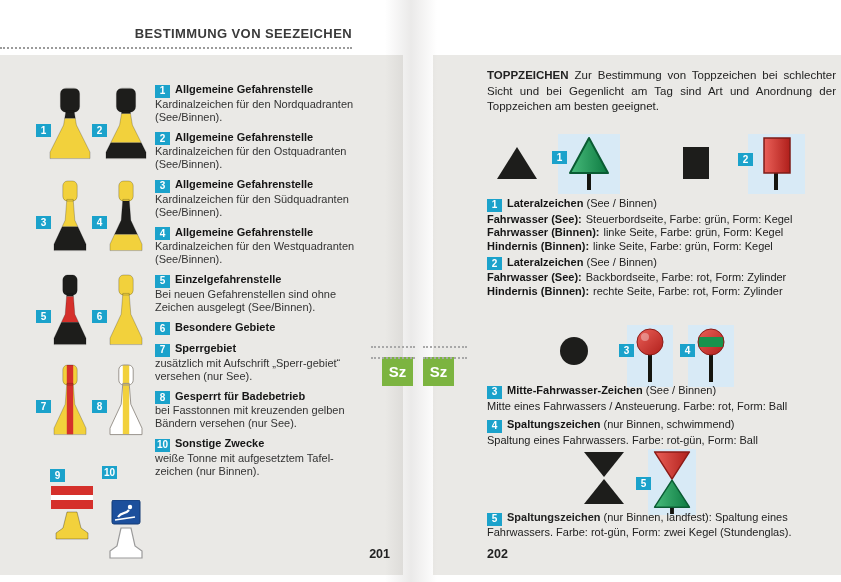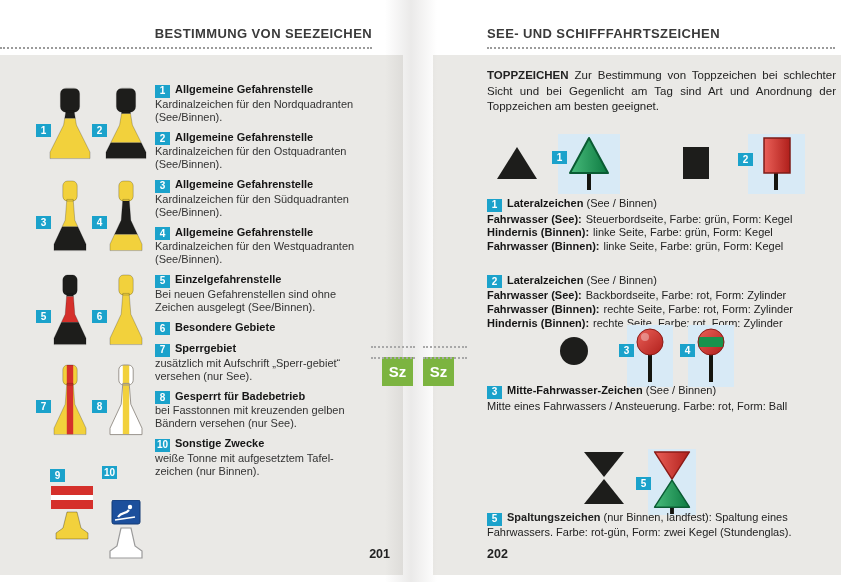--- a/index.html
+++ b/index.html
@@ -16,21 +16,21 @@
   html,body{margin:0;padding:0;width:841px;height:582px;overflow:hidden;background:#fff;
     font-family:"Liberation Sans", sans-serif;}
   #spread{position:relative;width:841px;height:582px;background:#ffffff;}
   .panel{position:absolute;top:55px;height:520px;background:var(--panel);}
   #panel-left{left:0;width:403px;}
   #panel-right{left:433px;width:408px;}
   #spine{position:absolute;left:385px;top:0;width:52px;height:582px;pointer-events:none;z-index:3;
     background:linear-gradient(90deg, rgba(110,105,100,0) 0%, rgba(110,105,100,0.14) 50%, rgba(110,105,100,0) 100%);}
   .hdr{position:absolute;top:26px;font-weight:bold;font-size:13px;letter-spacing:0.4px;color:#3a3a3a;
     padding-bottom:6px;border-bottom:2px dotted #9b9b9b;}
-  #hdr-left{left:0;width:352px;text-align:right;padding-left:20px;}
+  #hdr-left{left:0;width:352px;text-align:right;}
   #hdr-right{left:487px;width:348px;text-align:left;}
   .tab{position:absolute;top:309px;width:31px;height:29px;background:var(--tab-green);color:#fff;
     font-weight:bold;font-size:15px;display:flex;align-items:center;justify-content:center;z-index:6;margin-top:48px;}
   #tab-left{left:382px;} #tab-right{left:423px;}
   .tabdots{position:absolute;width:44px;border-top:2px dotted #a8a8a8;z-index:6;}
   .nbadge{display:inline-flex;align-items:center;justify-content:center;min-width:13px;height:13px;
     padding:0 1px;background:var(--cyan);color:#fff;font-weight:700;font-size:10px;line-height:1;}
   .fig-badge{position:absolute;z-index:4;}
   .txt-badge{margin-right:5px;vertical-align:-1px;}
   #left-items{position:absolute;left:155px;top:82px;width:212px;color:var(--txt);}
@@ -43,36 +43,35 @@
   #pagenum-right{position:absolute;left:487px;top:547px;font-weight:bold;font-size:12.5px;color:#222;}
   #intro{position:absolute;left:487px;top:68px;width:349px;font-size:11.5px;line-height:15.5px;
     text-align:justify;color:#222;}
   #intro b{margin-right:6px;}
   .tbox{position:absolute;background:var(--boxblue);display:flex;align-items:center;justify-content:center;}
   .rsec{font-size:11px;line-height:13.8px;color:#222;}
   .rsec .head{font-size:11px;line-height:14px;margin-bottom:1px;}
   .rsec .head b{color:#151515;}
   .rsec .lbl{font-weight:bold;color:#151515;margin-right:4px;}
   #rsec-12{position:absolute;left:487px;top:196px;width:352px;}
-  #rsec-12 .blk2{margin-top:19px;}
+  #rsec-12 .blk2{margin-top:1px;}
   #rsec-34{position:absolute;left:487px;top:383px;width:352px;}
   #rsec-34 .blk2{margin-top:4px;}
   #rsec-5{position:absolute;left:487px;top:511px;width:352px;}
 </style>
 </head>
 <body>
 
 <div id="spread">
 
   <div id="panel-left" class="panel"></div>
   <div id="panel-right" class="panel"></div>
   <div id="spine"></div>
 
   <div id="hdr-left" class="hdr">BESTIMMUNG VON SEEZEICHEN</div>
-  <div id="hdr-right" class="hdr">SEE- UND SCHIFFFAHRTSZEICHEN</div>
 
   <svg class="fig" style="left:46px;top:84px" width="48" height="82" viewBox="0 0 60 92">
     <defs>
         <clipPath id="cp1">
           <rect x="18" y="0" width="24" height="30" rx="7"></rect>
           <path d="M25,28 L35,28 L38,46 L55,80 L55,88 L5,88 L5,80 L22,46 Z"></path>
         </clipPath>
       </defs>
     <g clip-path="url(#cp1)">
         <rect x="0" y="0" width="60" height="38" fill="#1d1d1b"></rect>
@@ -312,27 +311,26 @@
       <rect x="17" y="36" width="4" height="18" fill="#15150f"></rect>
       <rect x="7" y="2" width="26" height="35" fill="url(#gr1)" stroke="#7e1c18" stroke-width="1.5"></rect>
     </svg>
   </div>
   <span class="nbadge fig-badge" style="left:738px;top:153px">2</span>
 
   <div id="rsec-12" class="rsec">
     <div>
       <div class="head"><span class="nbadge txt-badge">1</span><b>Lateralzeichen</b> <span>(See / Binnen)</span></div>
       <div><span class="lbl">Fahrwasser (See):</span><span>Steuerbordseite, Farbe: grün, Form: Kegel</span></div>
+      <div><span class="lbl">Fahrwasser (Binnen):</span><span>linke Seite, Farbe: grün, Form: Kegel</span></div>
       <div><span class="lbl">Hindernis (Binnen):</span><span>linke Seite, Farbe: grün, Form: Kegel</span></div>
-      <div><span class="lbl">Fahrwasser (Binnen):</span><span>linke Seite, Farbe: grün, Form: Kegel</span></div>
     </div>
     <div class="blk2">
       <div class="head"><span class="nbadge txt-badge">2</span><b>Lateralzeichen</b> <span>(See / Binnen)</span></div>
       <div><span class="lbl">Fahrwasser (See):</span><span>Backbordseite, Farbe: rot, Form: Zylinder</span></div>
-      <div><span class="lbl">Fahrwasser (Binnen):</span><span>rechte Seite, Farbe: rot, Form: Zylinder</span></div>
       <div><span class="lbl">Hindernis (Binnen):</span><span>rechte Seite, Farbe: rot, Form: Zylinder</span></div>
     </div>
   </div>
 
   <div class="fig" style="left:560px;top:337px;width:28px;height:28px;border-radius:50%;background:#1d1d1b"></div>
   <div class="tbox" style="left:627px;top:325px;width:46px;height:62px">
     <svg width="34" height="56" viewBox="0 0 34 56">
       <defs>
           <linearGradient id="gr2" x1="0" y1="0" x2="1" y2="1">
             <stop offset="0" stop-color="#ea6058"></stop>
@@ -363,20 +361,24 @@
       <circle cx="17" cy="14" r="13" fill="none" stroke="#8c1b17" stroke-width="1"></circle>
     </svg>
   </div>
   <span class="nbadge fig-badge" style="left:680px;top:344px">4</span>
 
   <div id="rsec-34" class="rsec">
     <div>
       <div class="head"><span class="nbadge txt-badge">3</span><b>Mitte-Fahrwasser-Zeichen</b> <span>(See / Binnen)</span></div>
       <div><span>Mitte eines Fahrwassers / Ansteuerung. Farbe: rot, Form: Ball</span></div>
     </div>
+    <div class="blk2">
+      <div class="head"><span class="nbadge txt-badge">4</span><b>Spaltungszeichen</b> <span>(nur Binnen, schwimmend)</span></div>
+      <div><span>Spaltung eines Fahrwassers. Farbe: rot-gün, Form: Ball</span></div>
+    </div>
   </div>
 
   <svg class="fig" style="left:584px;top:452px" width="40" height="52" viewBox="0 0 40 52">
     <polygon points="0,0 40,0 20,25" fill="#1d1d1b"></polygon>
     <polygon points="0,52 40,52 20,27" fill="#1d1d1b"></polygon>
   </svg>
   <div class="tbox" style="left:648px;top:449px;width:48px;height:66px">
     <svg width="42" height="64" viewBox="0 0 42 66">
       <defs>
         <linearGradient id="gr4" x1="0" y1="0" x2="1" y2="0">

